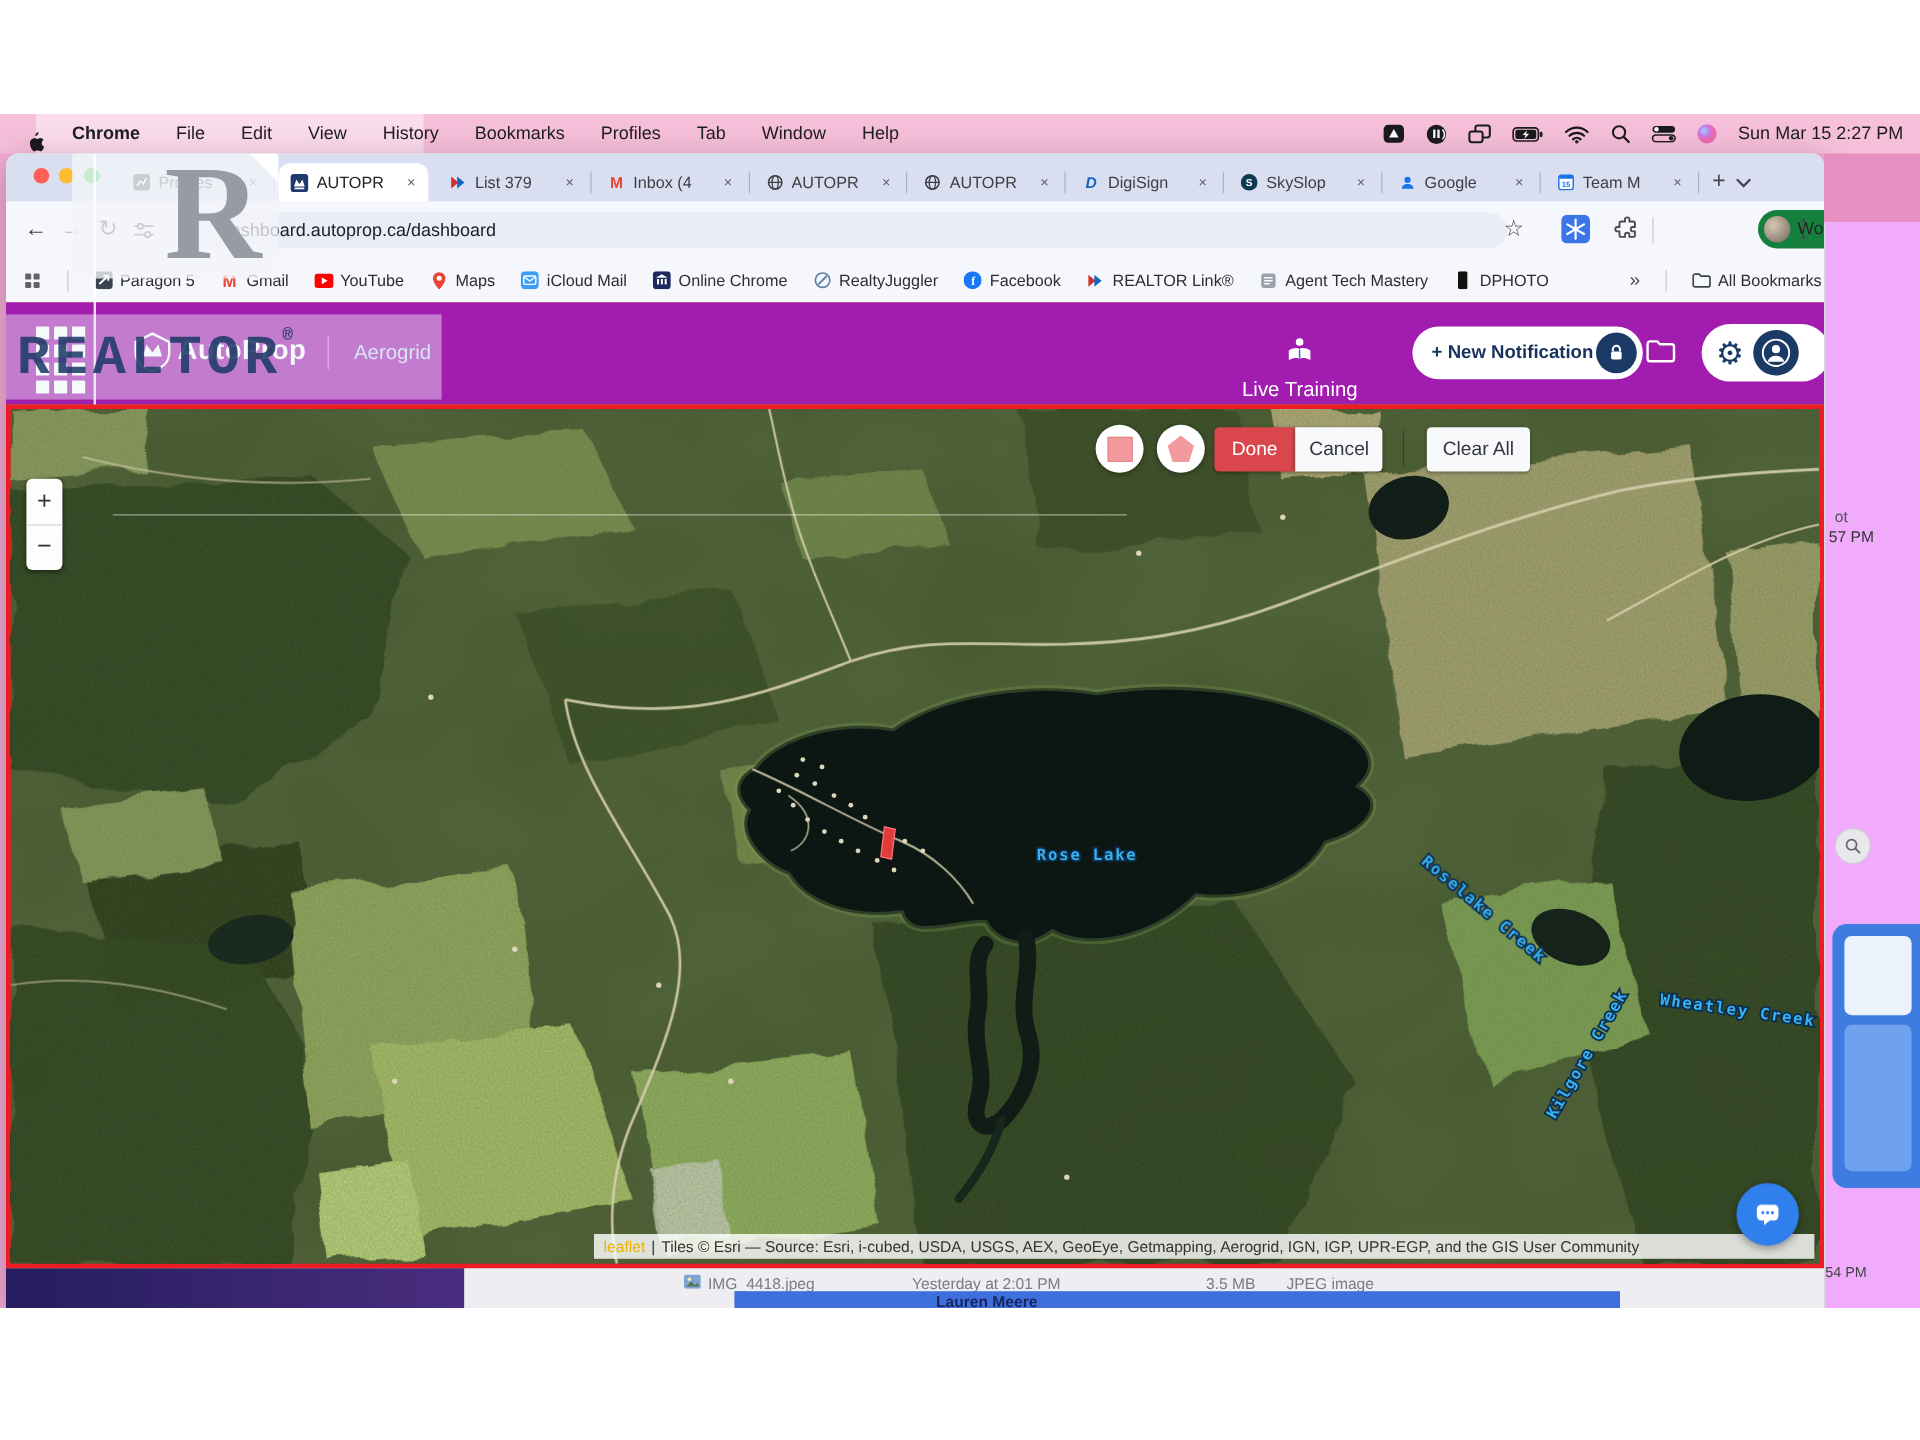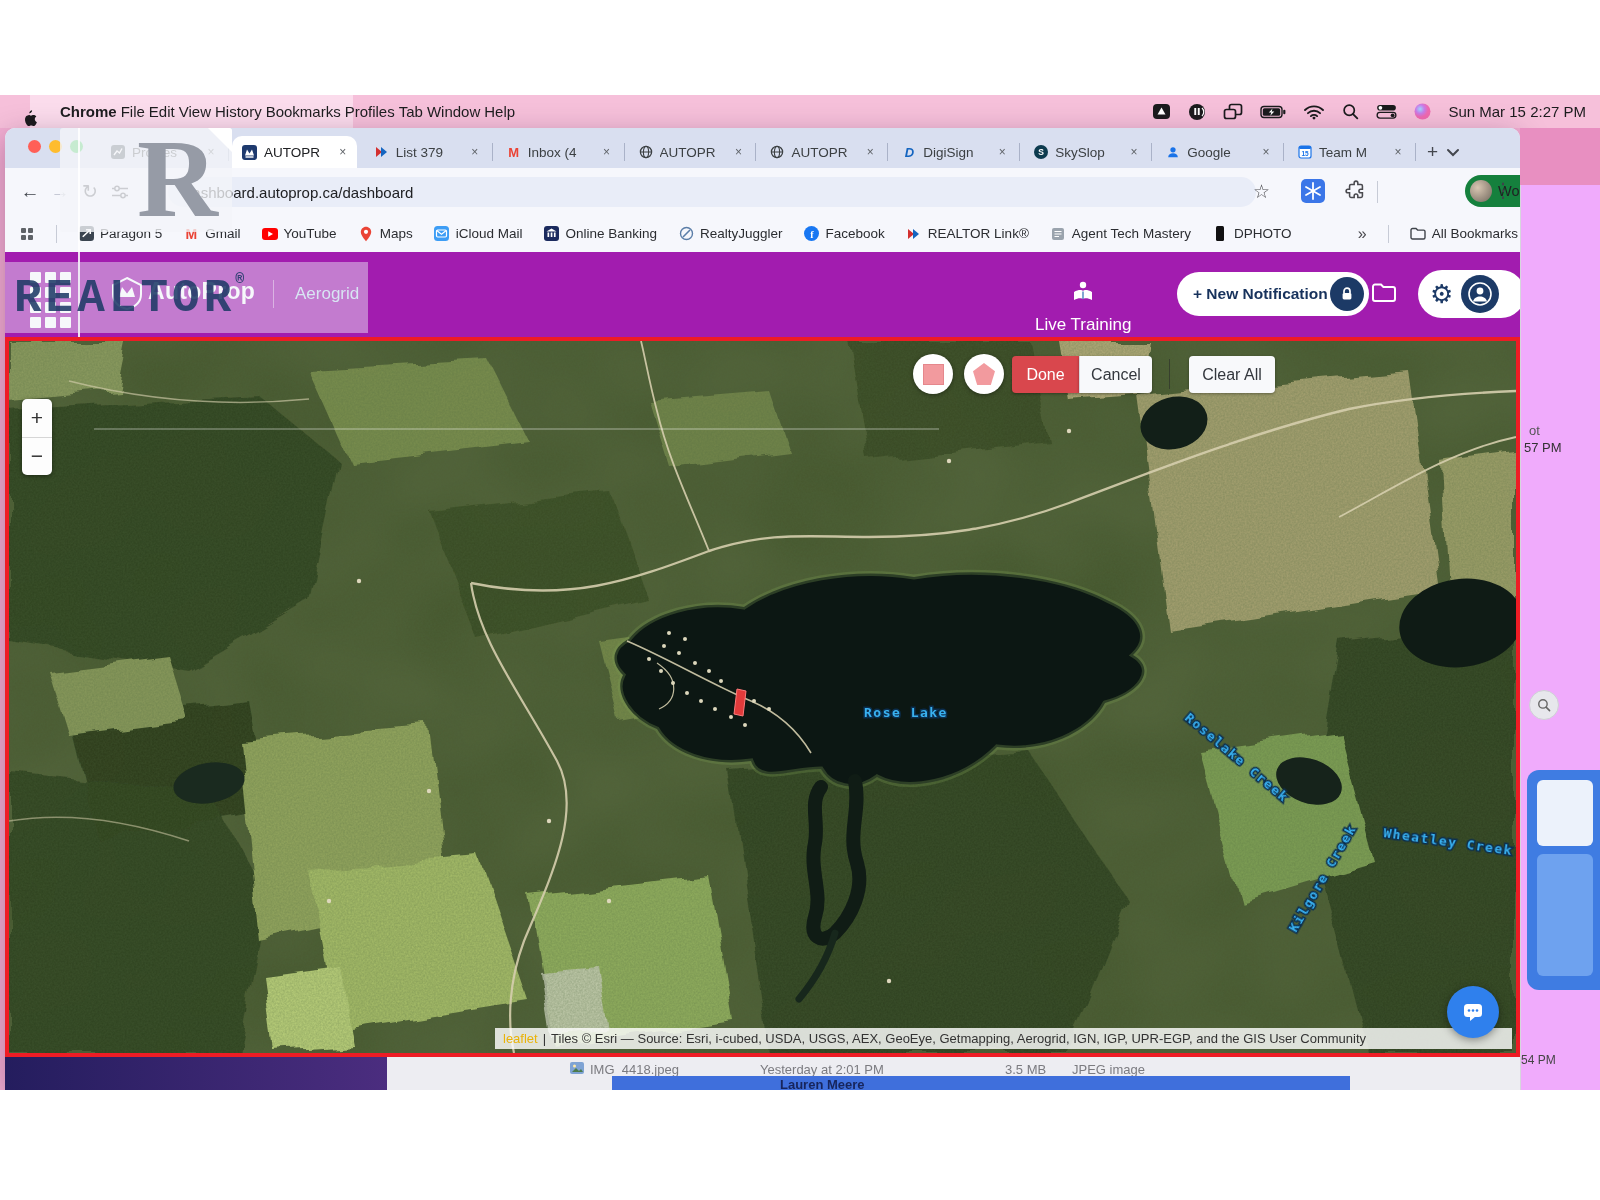--- a/index.html
+++ b/index.html
@@ -5,21 +5,21 @@
   html,body{margin:0;padding:0;background:#fff;}
   .stage{position:relative;width:1600px;height:1200px;background:#fff;overflow:hidden;
          font-family:"Liberation Sans","DejaVu Sans",sans-serif;}
   .abs{position:absolute;}
   .screen{position:absolute;left:0;top:95px;width:1600px;height:995px;background:#f2aed2;overflow:hidden;}
   
   .menubar{position:absolute;left:0;top:0;width:1600px;height:33px;background:#f6c0da;
            display:flex;align-items:center;font-size:15px;color:#1d1d1f;}
   .menubar .hl{position:absolute;left:30px;top:0;width:323px;height:33px;background:rgba(255,238,248,.6);}
   .mi{position:relative;padding:0 2px;}
-  .menu-left{display:flex;align-items:flex-start;padding-left:58px;position:relative;}
+  .menu-left{display:flex;gap:26px;align-items:flex-start;padding-left:58px;position:relative;}
   .apple{position:absolute;left:22px;top:6px;}
   .menu-right{margin-left:auto;display:flex;gap:17px;align-items:center;padding-right:14px;}
   .clock{font-size:15px;color:#1b1b1d;}
   
   .chrome{position:absolute;left:5px;top:33px;width:1515px;height:962px;background:#f6f7fc;
           border-radius:10px 10px 0 0;overflow:hidden;box-shadow:0 8px 30px rgba(60,20,60,.35);}
   .tabstrip{position:absolute;left:0;top:0;width:100%;height:40px;background:#d9dff0;}
   .tl{position:absolute;top:12px;width:13px;height:13px;border-radius:50%;}
   .tabs{position:absolute;left:95px;top:8px;right:60px;height:32px;display:flex;align-items:center;}
   .tab{width:116px;height:32px;margin-right:7px;display:flex;align-items:center;gap:6px;
@@ -413,21 +413,21 @@
       <span class="bm">
             <span class="bmic">
               <svg class="iconsvg" width="15" height="15" viewBox="0 0 15 15">
                 <rect width="15" height="15" rx="3" fill="#1b2a5e"></rect>
                 <polygon points="7.5,2.5 12.5,5.5 2.5,5.5" fill="#fff"></polygon>
                 <rect x="3.5" y="6.5" width="1.7" height="4.5" fill="#fff"></rect>
                 <rect x="6.7" y="6.5" width="1.7" height="4.5" fill="#fff"></rect>
                 <rect x="9.9" y="6.5" width="1.7" height="4.5" fill="#fff"></rect>
               </svg>
             </span>
-            <span>Online Banking</span>
+            <span>Online Chrome</span>
           </span>
       <span class="bm">
             <span class="bmic">
               <svg class="iconsvg" width="15" height="15" viewBox="0 0 15 15">
                 <circle cx="7.5" cy="7.5" r="6" fill="none" stroke="#5b7ea8" stroke-width="1.4"></circle>
                 <line x1="4" y1="11" x2="11" y2="4" stroke="#5b7ea8" stroke-width="1.6"></line>
               </svg>
             </span>
             <span>RealtyJuggler</span>
           </span>

